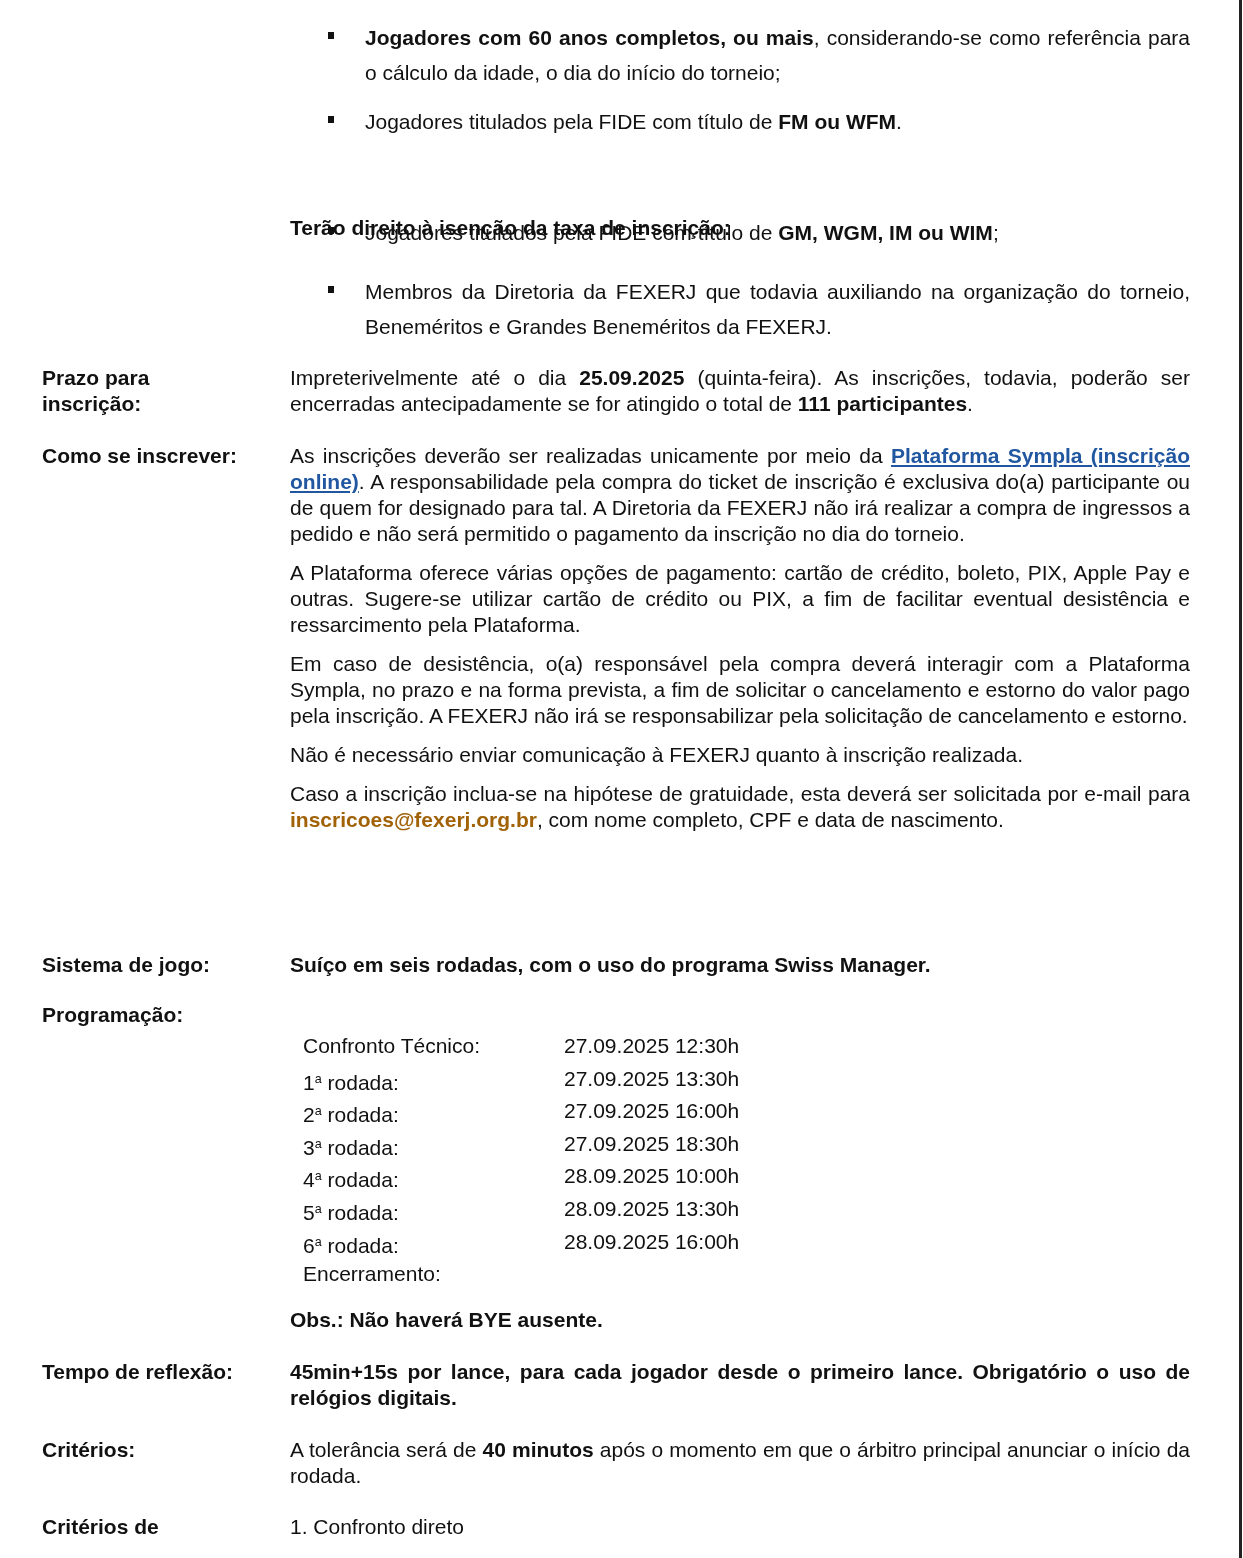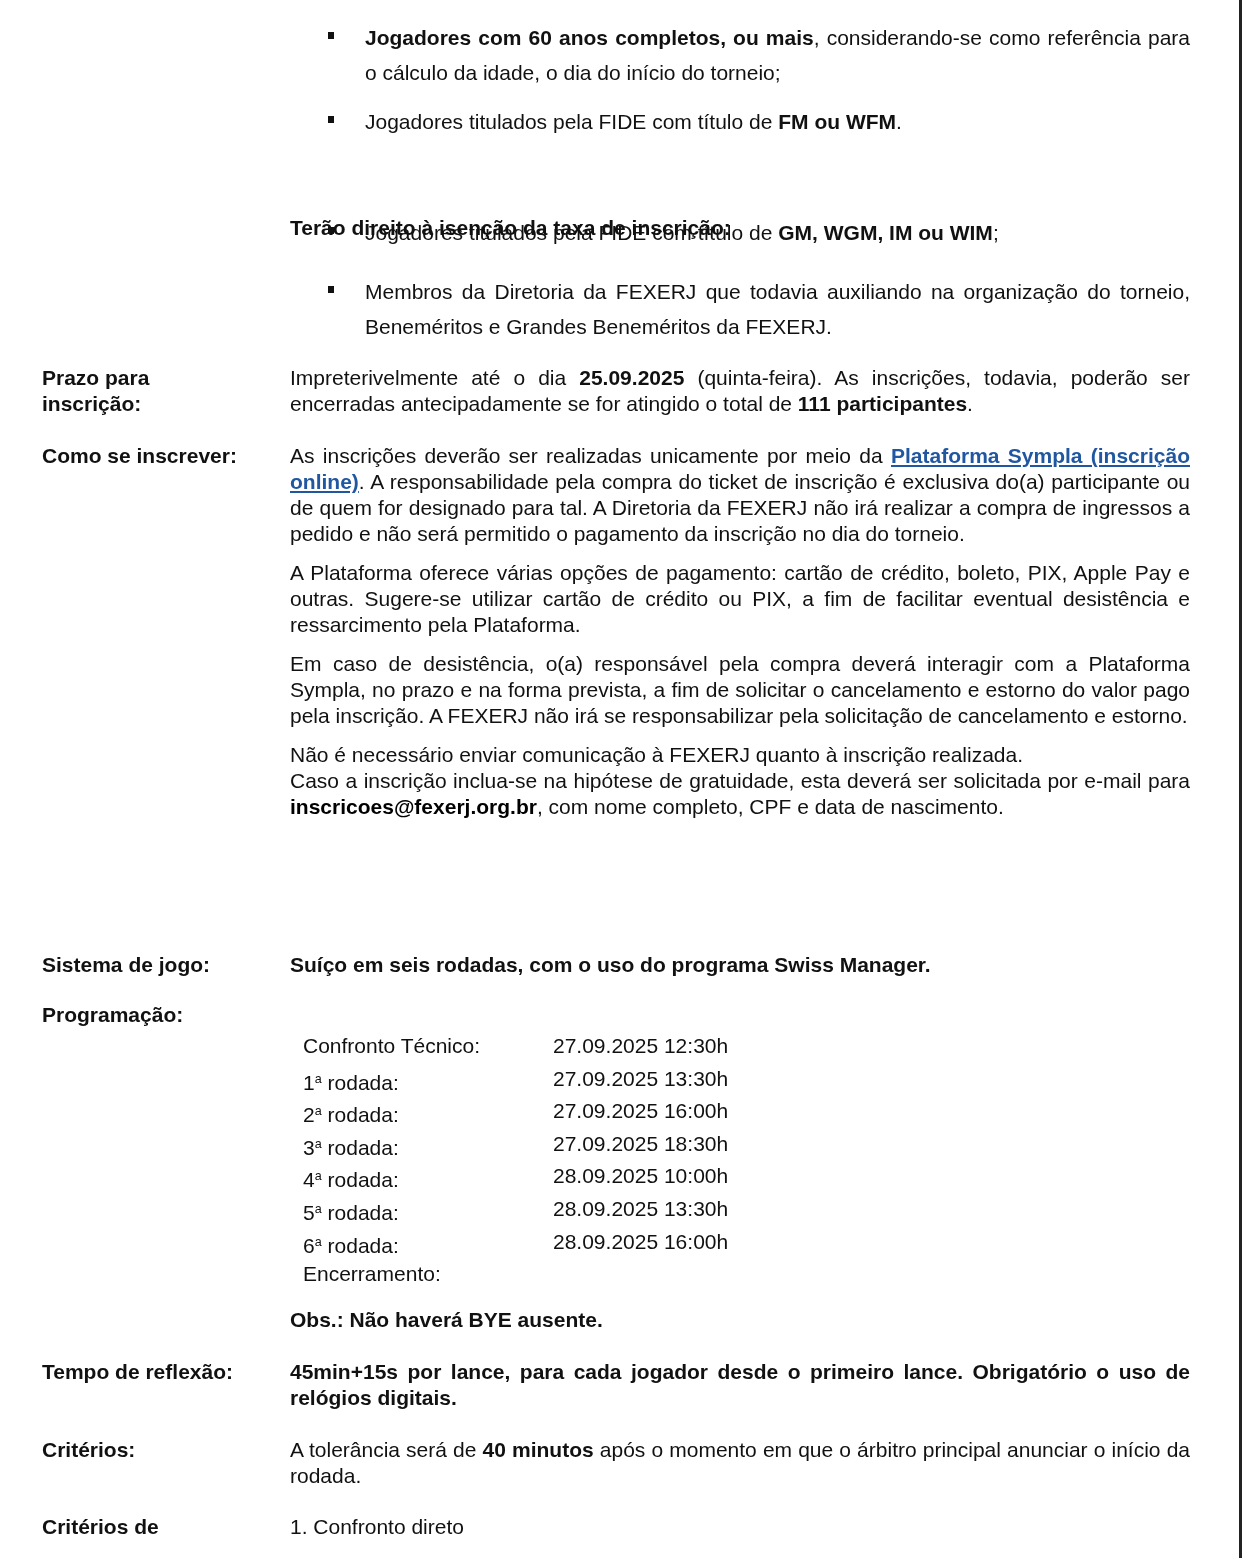--- a/index.html
+++ b/index.html
@@ -10,25 +10,25 @@
   .right-rule { position: absolute; left: 1239px; top: 0; width: 3px; height: 1558px; background: #222; }
   .abs { position: absolute; }
   .label { position: absolute; left: 42px; font-weight: bold; line-height: 26px; }
   .body-col { position: absolute; left: 290px; width: 900px; line-height: 26px; }
   .just { text-align: justify; }
   .bullet-row { position: absolute; left: 290px; width: 900px; text-decoration: underline; }
   .bullet-mark { position: absolute; left: 38px; top: 12px; width: 6px; height: 7px; background: #111; }
   .bullet-text { position: absolute; left: 75px; width: 825px; line-height: 35px; text-align: justify; }
   b { font-weight: bold; }
   a.link { color: #2057a0; font-weight: bold; text-decoration: underline; }
-  .email { color: #000000; font-weight: bold; }
+  .email { color: #a16207; font-weight: bold; }
   p { margin: 0; }
   .sched-row { position: absolute; left: 303px; height: 32px; line-height: 32px; width: 700px; }
   .sched-name { position: absolute; left: 0; }
-  .sched-val { position: absolute; left: 250px; text-align: right; }
+  .sched-val { position: absolute; left: 261px; text-align: right; }
   sup { font-size: 0.6em; vertical-align: 0.55em; }
 </style>
 </head>
 <body>
 
 <div class="right-rule"></div>
 
 <div class="bullet-row" style="top:20px; height:70px;">
   <span class="bullet-mark"></span>
   <div class="bullet-text"><b>Jogadores com 60 anos completos, ou mais</b><span>, considerando-se como referência para o cálculo da idade, o dia do início do torneio;</span></div>
@@ -52,21 +52,21 @@
   <div>Prazo para</div>
   <div>inscrição:</div>
 </div>
 <div class="body-col just" style="top:365px;"><span>Impreterivelmente até o dia </span><b>25.09.2025</b><span> (quinta-feira). As inscrições, todavia, poderão ser encerradas antecipadamente se for atingido o total de </span><b>111 participantes</b><span>.</span></div>
 
 <div class="label" style="top:443px;">Como se inscrever:</div>
 <div class="body-col just" style="top:443px;">
   <p style="margin-bottom:13px;"><span>As inscrições deverão ser realizadas unicamente por meio da </span><a class="link" href="#">Plataforma Sympla (inscrição online)</a><span>. A responsabilidade pela compra do ticket de inscrição é exclusiva do(a) participante ou de quem for designado para tal. A Diretoria da FEXERJ não irá realizar a compra de ingressos a pedido e não será permitido o pagamento da inscrição no dia do torneio.</span></p>
   <p style="margin-bottom:13px;">A Plataforma oferece várias opções de pagamento: cartão de crédito, boleto, PIX, Apple Pay e outras. Sugere-se utilizar cartão de crédito ou PIX, a fim de facilitar eventual desistência e ressarcimento pela Plataforma.</p>
   <p style="margin-bottom:13px;">Em caso de desistência, o(a) responsável pela compra deverá interagir com a Plataforma Sympla, no prazo e na forma prevista, a fim de solicitar o cancelamento e estorno do valor pago pela inscrição. A FEXERJ não irá se responsabilizar pela solicitação de cancelamento e estorno.</p>
-  <p style="">Não é necessário enviar comunicação à FEXERJ quanto à inscrição realizada.</p>
+  <p style="margin-bottom:13px;">Não é necessário enviar comunicação à FEXERJ quanto à inscrição realizada.</p>
   <p><span>Caso a inscrição inclua-se na hipótese de gratuidade, esta deverá ser solicitada por e-mail para </span><a class="email" href="#" style="text-decoration:none;">inscricoes@fexerj.org.br</a><span>, com nome completo, CPF e data de nascimento.</span></p>
 </div>
 
 <div class="label" style="top:952px;">Sistema de jogo:</div>
 <div class="body-col" style="top:952px; font-weight:bold;">Suíço em seis rodadas, com o uso do programa Swiss Manager.</div>
 
 <div class="label" style="top:1002px;">Programação:</div>
 <div id="sched">
     <div class="sched-row" style="top: 1030px;">
       <span class="sched-name"><span>Confronto Técnico:</span></span>

